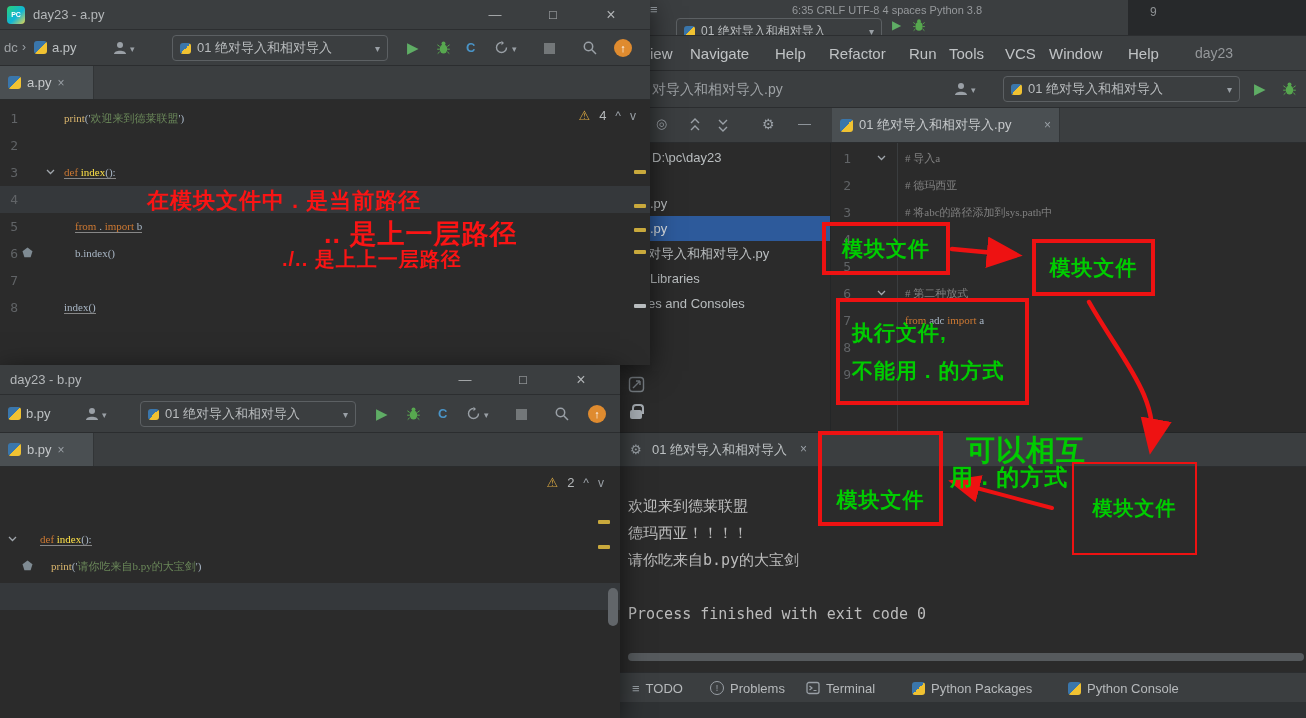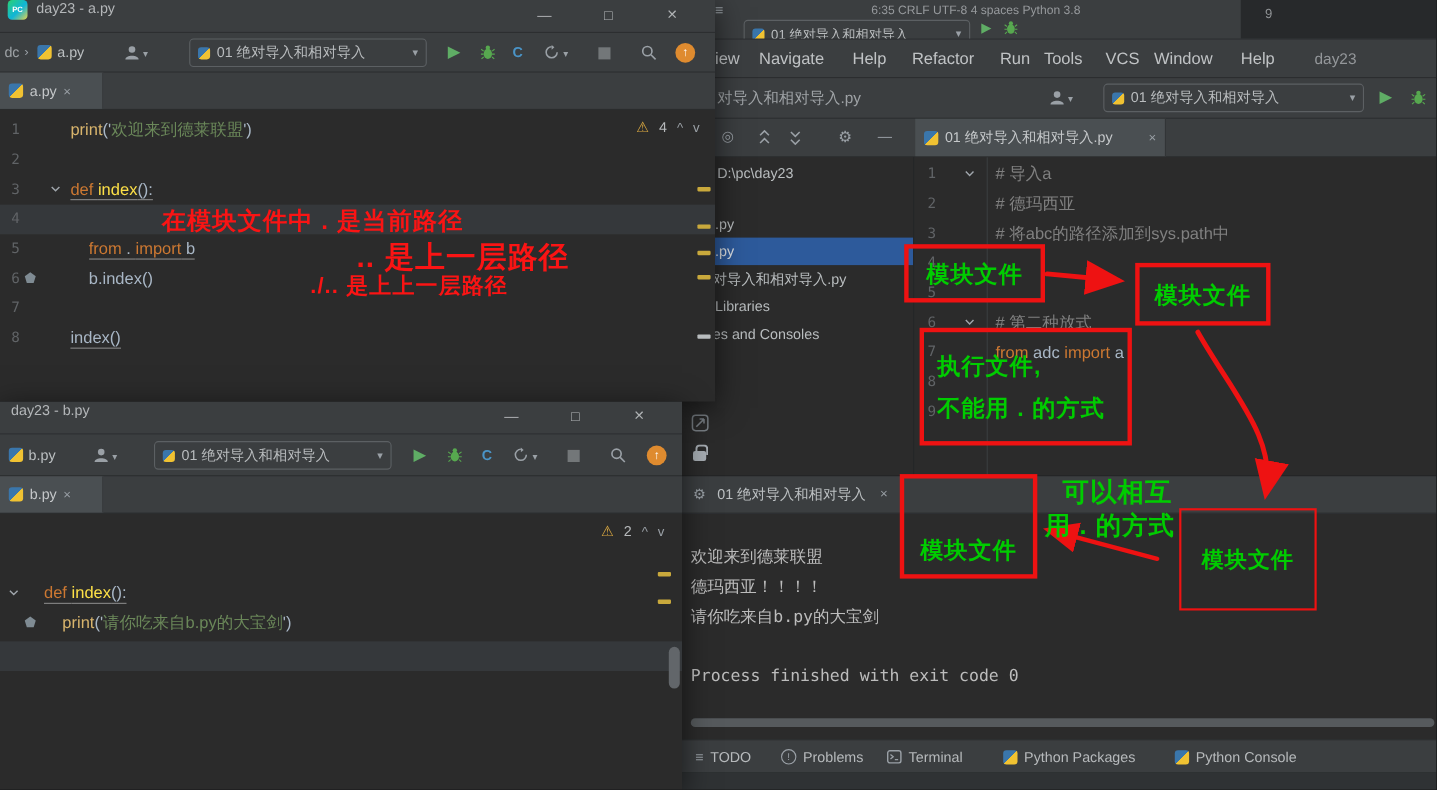--- a/index.html
+++ b/index.html
@@ -2,21 +2,21 @@
 <html><head>
 <meta charset="utf-8">
 <style>
   *{margin:0;padding:0;box-sizing:border-box}
   html,body{background:#17191c}
   .page{position:relative;width:1306px;height:718px;overflow:hidden;background:#17191c;
         font-family:"Liberation Sans",sans-serif}
   .abs{position:absolute}
   .win{position:absolute;background:#2b2b2b;box-shadow:0 6px 26px rgba(0,0,0,.6);overflow:hidden}
   .titlebar{position:absolute;left:0;right:0;top:0;height:30px;background:#3b3e40;
-            border-bottom:1px solid #2c2e30;display:flex;align-items:flex-start}
+            border-bottom:1px solid #2c2e30;display:flex;align-items:center}
   .title-text{color:#b4b7b9;font-size:13px;margin-left:8px}
   .winbtns{margin-left:auto;display:flex;color:#b0b3b5;margin-right:10px}
   .winbtn{width:58px;text-align:center;font-size:13px;line-height:28px;cursor:default}
   .toolbarrow{position:absolute;left:0;right:0;background:#3b3e40;border-bottom:1px solid #2b2d2f}
   .pclogo{width:18px;height:18px;border-radius:4px;margin-left:7px;
           background:linear-gradient(135deg,#2bd273,#0fb5d8 55%,#e8d44d);
           display:flex;align-items:center;justify-content:center;color:#fff;font-size:7px;font-weight:bold}
   .pyico{display:inline-block;width:13px;height:13px;border-radius:3px;flex:none;
          background:linear-gradient(135deg,#3a76ab 0 50%,#f0c232 50% 100%)}
   .glyph{color:#9aa0a6}
@@ -26,21 +26,21 @@
   .playico{color:#5fad65;font-size:15px;line-height:1}
   .stopico{width:11px;height:11px;background:#737779}
   .orangebtn{width:18px;height:18px;border-radius:50%;background:#df8b2f;color:#fff;
              text-align:center;line-height:18px;font-size:11px;font-weight:bold}
   .covico{color:#4a94c7;font-weight:bold;font-size:13px}
   .tab{position:absolute;display:flex;align-items:center;gap:6px;background:#4a4f52;height:100%;
        padding:0 8px;color:#c5c8ca;font-size:13px;border-right:1px solid #323537}
   .tabclose{color:#9aa0a6;font-size:12px}
   .editor{position:absolute;background:#2b2b2b}
   .cl{position:absolute;height:27px;line-height:27px;white-space:pre;
-      font-family:Liberation Sans, sans-serif;font-size:15px;color:#a9b7c6}
+      font-family:Liberation Serif, serif;font-size:11px;color:#a9b7c6}
   .ln{position:absolute;width:18px;text-align:right;line-height:27px;color:#606366;
       font-family:"DejaVu Sans Mono",monospace;font-size:13px}
   .kw{color:#cc7832}.fn{color:#fde047}.str{color:#6a8759}.pln{color:#a9b7c6}
   .com{color:#808080}.bi{color:#d8b46c}
   .u{border-bottom:1px solid #878787}
   .curline{position:absolute;left:0;right:0;height:27px;background:#35383b}
   .warnwidget{position:absolute;display:flex;align-items:center;gap:9px;font-size:13px}
   .warnwidget .tri{color:#d7a640;font-size:13px}
   .warnwidget .cnt{color:#b6b9bb}
   .warnwidget .chev{color:#9aa0a6;font-size:12px;line-height:1}
@@ -415,16 +415,16 @@
   <div class="rbox" style="left:836px;top:298px;width:193px;height:107px;flex-direction:column;align-items:flex-start;justify-content:center;gap:10px;padding-left:12px">
     <span class="glabel">执行文件,</span>
     <span class="glabel">不能用 . 的方式</span>
   </div>
   <div class="rbox" style="left:818px;top:431px;width:125px;height:95px;align-items:flex-end;padding-bottom:8px">
     <span class="glabel">模块文件</span>
   </div>
   <div class="rbox" style="left:1072px;top:462px;width:125px;height:93px;border-width:2px">
     <span class="glabel" style="font-size:20px">模块文件</span>
   </div>
-  <span class="greentext" style="left:966px;top:431px;font-size:24px">可以相互</span>
+  <span class="greentext" style="left:966px;top:431px;font-size:29px">可以相互</span>
   <span class="greentext" style="left:950px;top:462px;font-size:23px">用 . 的方式</span>
 
 </div>
 
 </body></html>

